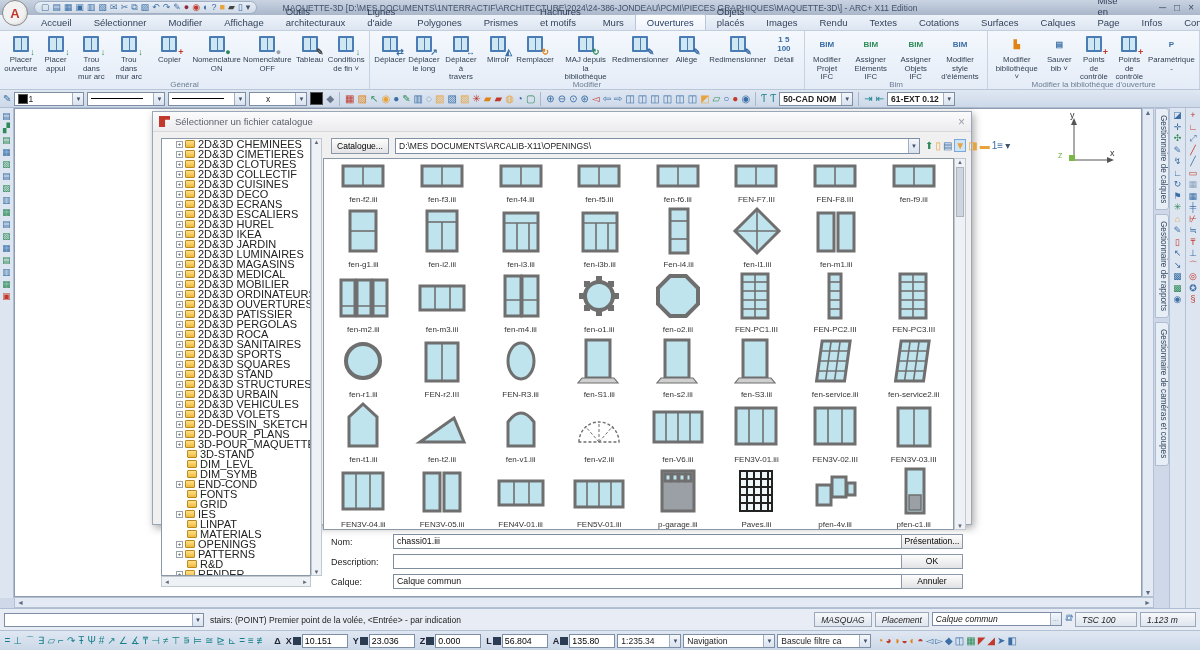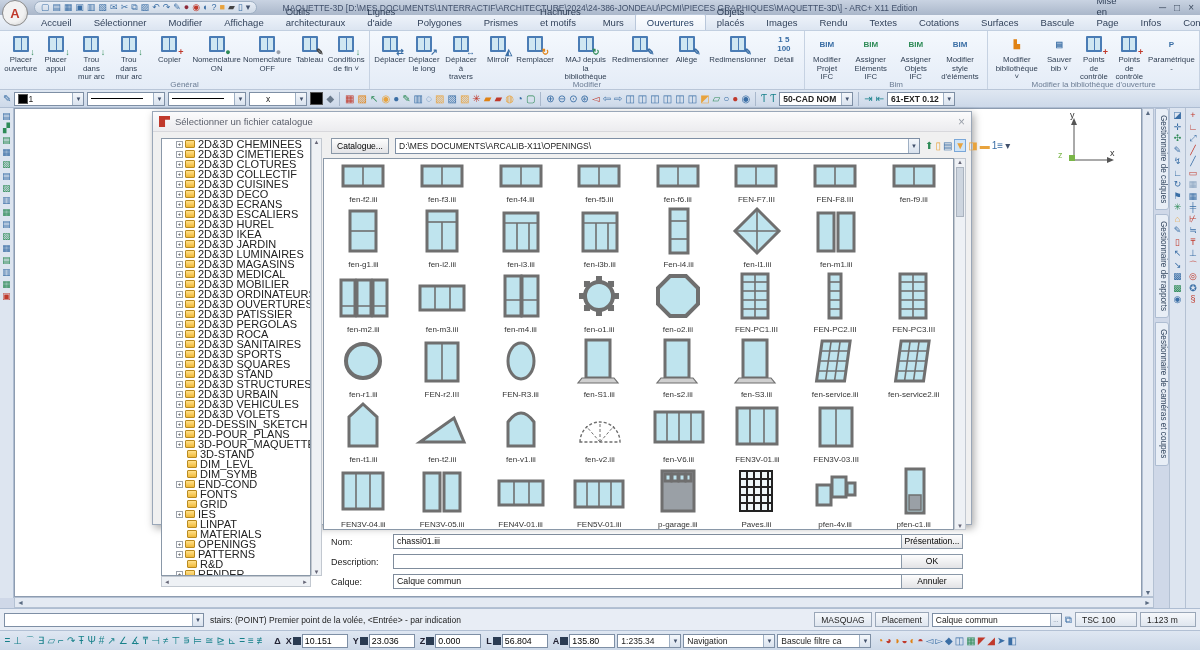--- a/index.html
+++ b/index.html
@@ -108,21 +108,21 @@
   .frm-input { position:absolute; left:240px; width:530px; height:15px; background:#fff; border:1px solid #7f8c9c; font-size:8.8px;
     padding:1px 3px; color:#111; }
   .dlg-btn { position:absolute; left:748px; width:62px; height:15px; background:linear-gradient(#fdfdfd,#e3e3e6);
     border:1px solid #8a98a8; font-size:8.5px; text-align:center; line-height:13px; cursor:default; }
 
   
   .cmdbar { position:absolute; left:0; top:608px; width:1200px; height:22px; background:#e8edf5; border-top:1px solid #aebdd2;
     display:flex; align-items:center; gap:6px; padding:0 4px; }
   .cmd-combo { width:200px; }
   .cmd-hint { font-size:8.5px; color:#222; }
-  .cmd-right { margin-left:auto; display:flex; align-items:center; gap:3px; }
+  .cmd-right { margin-left:auto; display:flex; gap:3px;font-style:italic; }
   .chip { height:15px; border:1px solid #9aa7b8; background:linear-gradient(#f6f8fb,#dfe6ef); font-size:8.5px; padding:0 6px;
     display:flex; align-items:center; color:#222; }
   .statusbar { position:absolute; left:0; top:630px; width:1200px; height:20px; background:linear-gradient(#dfe7f2,#ccd8e8);
     display:flex; align-items:center; gap:2px; padding:0 3px; border-top:1px solid #b2c0d4; }
   .snap span { font-size:10px; margin:0 1.5px; cursor:default; }
   .coord { display:flex; align-items:center; gap:1px; font-size:9px; }
   .coord .cl { font-weight:bold; color:#223; margin-left:4px; }
   .coord .ck { width:8px; height:8px; background:#2a3b52; display:inline-block; }
   .cval { width:46px; height:14px; background:#fff; border:1px solid #7e8fa5; font-size:8.8px; padding:1px 2px; }
   .sb-icons { display:flex; gap:2px; margin-left:4px; }
@@ -177,21 +177,21 @@
       <div class="mtab">Prismes</div>
       <div class="mtab">Hachures et motifs</div>
       <div class="mtab">Murs</div>
       <div class="mtab active">Ouvertures</div>
       <div class="mtab">Objets placés</div>
       <div class="mtab">Images</div>
       <div class="mtab">Rendu</div>
       <div class="mtab">Textes</div>
       <div class="mtab">Cotations</div>
       <div class="mtab">Surfaces</div>
-      <div class="mtab">Bascule</div>
+      <div class="mtab">Calques</div>
       <div class="mtab">Mise en Page</div>
       <div class="mtab">Infos</div>
       <div class="mtab">Configuration</div>
     </div>
 
   <div class="ribbon" id="ribbon">
       <div class="rgroup">
         <div class="rbtn">
           <div class="ric">
             <div class="winico"></div>
@@ -1129,20 +1129,28 @@
             <div class="cell">
               <div class="thumb"><svg width="60" height="52" viewBox="0 0 60 52">
                   <rect x="10" y="8" width="40" height="36" fill="#bfe4ee" stroke="#6f6f6f" stroke-width="3"></rect>
                   <line x1="23" y1="8" x2="23" y2="44" stroke="#6f6f6f" stroke-width="1.6"></line>
                   <line x1="37" y1="8" x2="37" y2="44" stroke="#6f6f6f" stroke-width="1.6"></line>
                 </svg></div>
               <div class="lbl">FEN3V-01.iii</div>
             </div>
             <div class="cell">
               <div class="thumb"><svg width="60" height="52" viewBox="0 0 60 52">
+                  <rect x="10" y="8" width="40" height="36" fill="#bfe4ee" stroke="#6f6f6f" stroke-width="3"></rect>
+                  <line x1="23" y1="8" x2="23" y2="44" stroke="#6f6f6f" stroke-width="1.6"></line>
+                  <line x1="37" y1="8" x2="37" y2="44" stroke="#6f6f6f" stroke-width="1.6"></line>
+                </svg></div>
+              <div class="lbl">FEN3V-02.III</div>
+            </div>
+            <div class="cell">
+              <div class="thumb"><svg width="60" height="52" viewBox="0 0 60 52">
                   <rect x="14" y="8" width="32" height="38" fill="#bfe4ee" stroke="#6f6f6f" stroke-width="3"></rect>
                   <line x1="30" y1="8" x2="30" y2="46" stroke="#6f6f6f" stroke-width="1.6"></line>
                 </svg></div>
               <div class="lbl">FEN3V-03.III</div>
             </div>
           </div>
           <div class="grow" style="height: 65px;">
             <div class="cell">
               <div class="thumb"><svg width="60" height="52" viewBox="0 0 60 52">
                   <rect x="10" y="8" width="40" height="36" fill="#bfe4ee" stroke="#6f6f6f" stroke-width="3"></rect>

